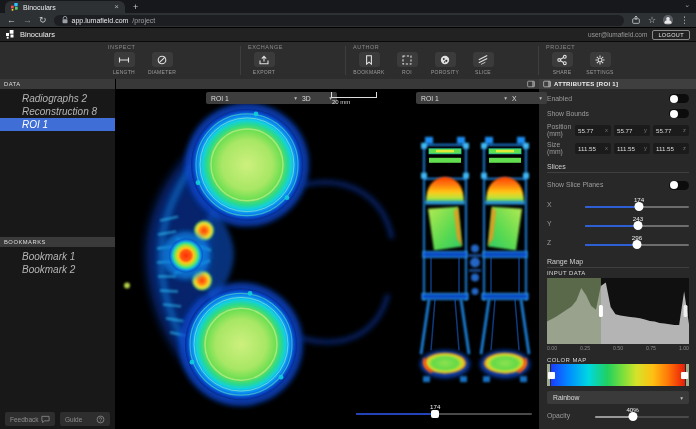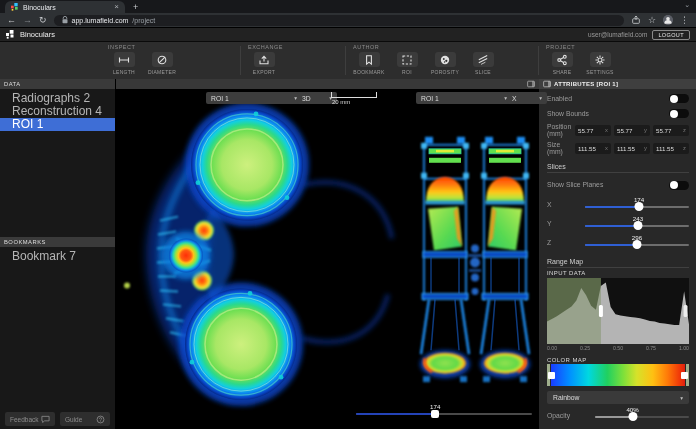--- a/index.html
+++ b/index.html
@@ -35,21 +35,21 @@
   .tool{width:32px;text-align:center;}
   .toolbtn{width:21px;height:15px;background:#3b3b3b;border-radius:3px;margin:0 auto;
            display:flex;align-items:center;justify-content:center;}
   .toolname{color:#9b9b9b;font-size:5px;margin-top:2px;letter-spacing:.3px;}
   
   .main{display:flex;height:352px;}
   .stripbar{height:10px;background:#3a3a3a;display:flex;align-items:center;font-size:5.8px;
             letter-spacing:.5px;color:#ddd;padding:0 4px;}
   
   .sidebar{position:relative;width:115px;background:#181818;border-right:1px solid #000;flex:none;}
-  .sideitem{height:13px;line-height:13px;padding-left:12px;color:#b5b5b5;font-size:12px;}
+  .sideitem{height:13px;line-height:13px;padding-left:22px;color:#b5b5b5;font-size:10px;font-style:italic;}
   .sideitem.selected{background:#3e6ed6;color:#fff;}
   .bmheader{margin-top:106px;}
   .sidefooter{position:absolute;left:5px;right:5px;bottom:5px;display:flex;gap:5px;}
   .footbtn{flex:1;height:14px;background:#2e2e2e;border-radius:2px;display:flex;align-items:center;
            justify-content:space-between;padding:0 5px;color:#8d8d8d;font-size:6.5px;}
   
   .viewport{position:relative;width:423px;flex:none;background:#000;}
   .vstrip{position:absolute;left:0;top:0;right:0;height:10px;background:#383838;display:flex;
           align-items:center;justify-content:flex-end;padding:0 4px;}
   .views{position:absolute;top:10px;left:0;right:0;bottom:0;display:flex;}
@@ -270,25 +270,26 @@
       </div>
     </div>
   </div>
 
   <div class="main">
 
     <div class="sidebar">
       <div class="stripbar">DATA</div>
       <div style="height:3px"></div>
       <div class="sideitem">Radiographs 2</div>
-      <div class="sideitem">Reconstruction 4</div>
+      <div class="sideitem">Reconstruction 8</div>
       <div class="sideitem selected">ROI 1</div>
       <div class="stripbar bmheader">BOOKMARKS</div>
       <div style="height:3px"></div>
-      <div class="sideitem">Bookmark 7</div>
+      <div class="sideitem">Bookmark 1</div>
+      <div class="sideitem">Bookmark 2</div>
       <div class="sidefooter">
         <div class="footbtn">
           <span>Feedback</span>
           <svg width="9" height="9" viewBox="0 0 10 10" fill="none" stroke="#8d8d8d" stroke-width="0.9">
               <path d="M1 1.5 H9 V6.5 H4 L1.8 8.3 V6.5 H1 Z"></path>
             </svg>
         </div>
         <div class="footbtn">
           <span>Guide</span>
           <svg width="9" height="9" viewBox="0 0 10 10" fill="none" stroke="#8d8d8d" stroke-width="0.9">

